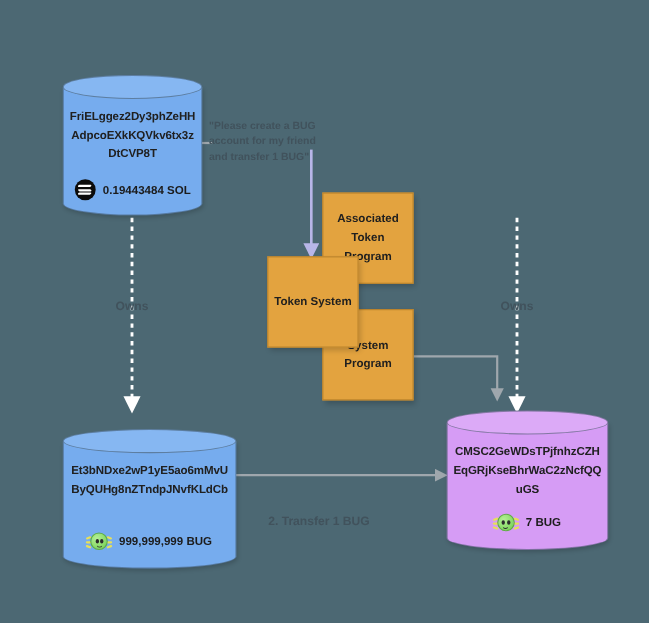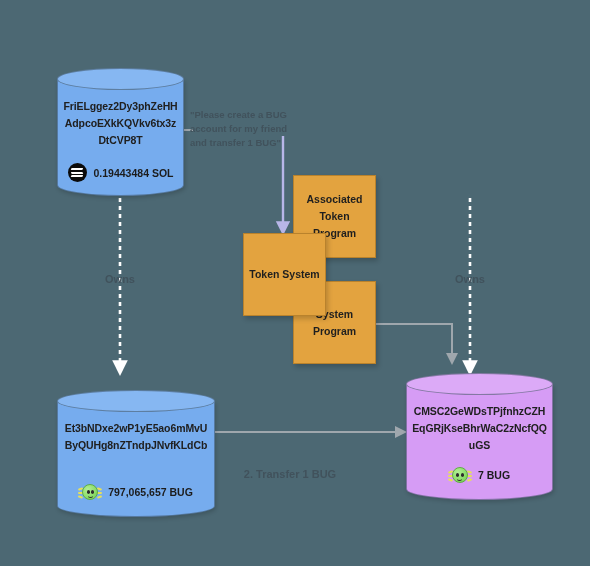--- a/index.html
+++ b/index.html
@@ -254,21 +254,21 @@
         <span class="leg" style="left:-1px; top:11px;"></span>
         <span class="leg" style="left:-1px; top:15px; transform:rotate(20deg);"></span>
         <span class="leg" style="right:-1px; top:7px; transform:rotate(20deg);"></span>
         <span class="leg" style="right:-1px; top:11px;"></span>
         <span class="leg" style="right:-1px; top:15px; transform:rotate(-20deg);"></span>
         <span class="ball"></span>
         <span class="eye l"></span>
         <span class="eye r"></span>
         <span class="mouth"></span>
       </span>
-      <span class="amt">797,065,657 BUG</span>
+      <span class="amt">999,999,999 BUG</span>
     </div>
   </div>
 
   <div class="cyl purple" style="left:406px; top:373px; width:147px; height:127px;">
     <div class="body"></div>
     <div class="top"></div>
     <div class="addr">CMSC2GeWDsTPjfnhzCZHEqGRjKseBhrWaC2zNcfQQuGS</div>
     <div class="balance">
       <span class="bug-icon">
         <span class="leg" style="left:-1px; top:7px; transform:rotate(-20deg);"></span>

